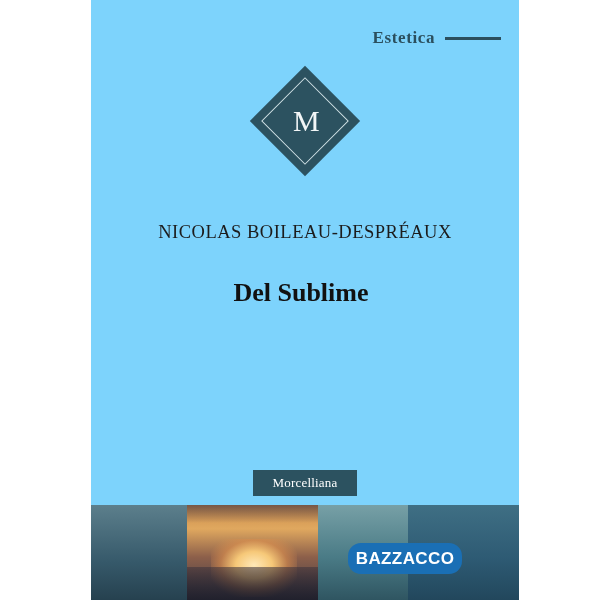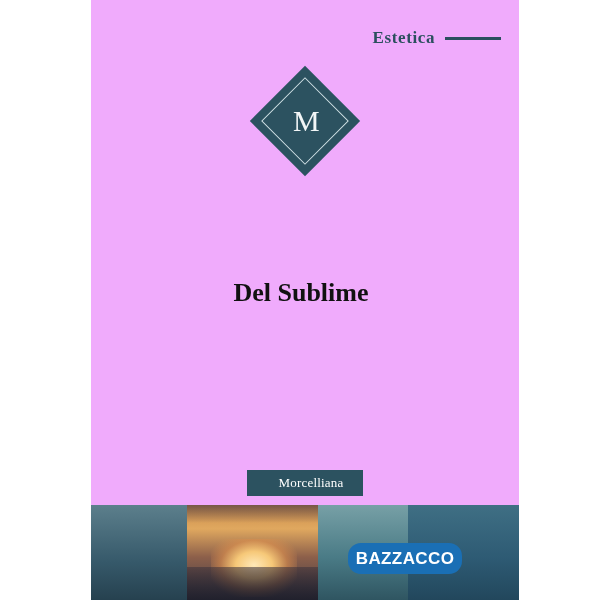--- a/index.html
+++ b/index.html
@@ -15,21 +15,21 @@
     overflow: hidden;
     font-family: "Liberation Serif", serif;
   }
   
   .cover {
     position: absolute;
     left: 91px;
     top: 0px;
     width: 428px;
     height: 600px;
-    background: #f0abfc;
+    background: #7dd3fc;
     box-shadow: 0 0 0 0 transparent;
   }
 
   
   .series {
     position: absolute;
     right: 18px;
     top: 28px;
     display: flex;
     align-items: center;
@@ -125,21 +125,20 @@
     position: absolute;
     left: 50%;
     transform: translateX(-50%);
     top: 470px;
     width: 104px;
     height: 26px;
     background: #2c5260;
     display: flex;
     align-items: center;
     justify-content: center;
-    padding-left: 12px;
   }
   .publisher-name {
     color: #ffffff;
     font-family: "Liberation Serif", serif;
     font-size: 13px;
     letter-spacing: 0.2px;
   }
 
   
   .band {
@@ -218,20 +217,21 @@
       <span class="series-label">Estetica</span>
       <span class="series-rule"></span>
     </div>
 
     <div class="logo-wrap">
       <div class="diamond">
         <span class="diamond-letter">M</span>
       </div>
     </div>
 
+    <div class="author">NICOLAS BOILEAU-DESPRÉAUX</div>
     <div class="title">Del Sublime</div>
 
     <div class="publisher">
       <span class="publisher-name">Morcelliana</span>
     </div>
 
   </div>
 
   <div class="band">
     <div class="band-seg seg-a"></div>

